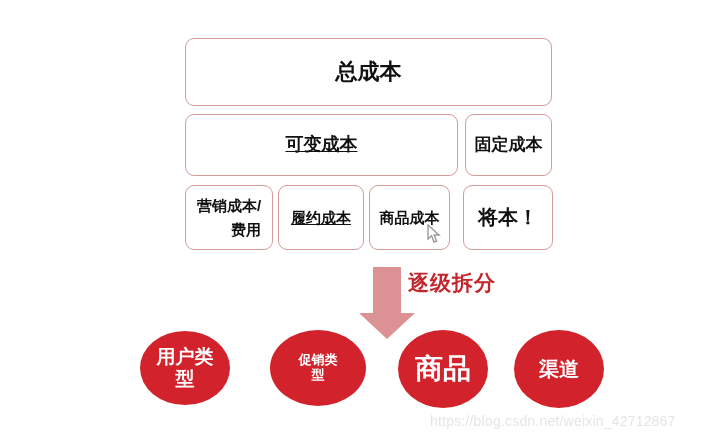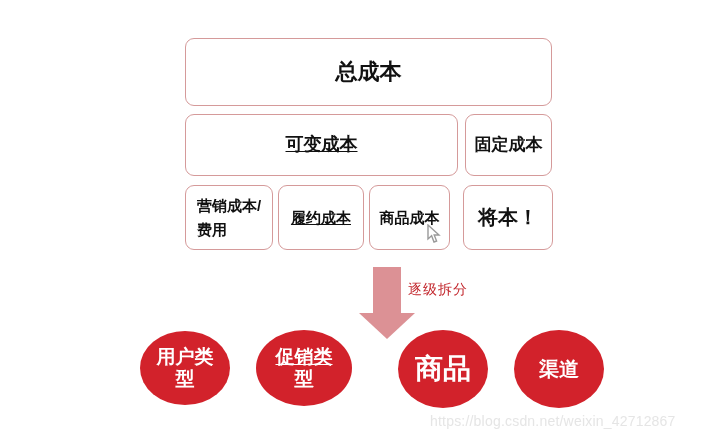--- a/index.html
+++ b/index.html
@@ -7,53 +7,53 @@
     position:relative; width:704px; height:432px; background:#ffffff;
     overflow:hidden;
     font-family:"Liberation Sans","DejaVu Sans",sans-serif;
   }
   .box {
     position:absolute; background:#ffffff;
     border:1.5px solid var(--border_pink,#d59a9a);
     border-radius:9px;
     display:flex; align-items:center; justify-content:center;
     font-weight:bold; color:var(--box_text,#111111);
-    text-align:left; white-space:pre-line; line-height:1.55;
+    text-align:right; white-space:pre-line; line-height:1.55;
     box-sizing:border-box;
   }
   #box-total       { left:185px; top:38px;  width:367px; height:68px; font-size:22px; }
   #box-variable    { left:185px; top:114px; width:273px; height:62px; font-size:18px;text-decoration:underline; }
   #box-fixed       { left:465px; top:114px; width:87px;  height:62px; font-size:17px; }
   #box-marketing   { left:185px; top:185px; width:88px;  height:65px; font-size:15px; }
   #box-fulfillment { left:278px; top:185px; width:86px;  height:65px; font-size:15px;text-decoration:underline; }
   #box-product     { left:369px; top:185px; width:81px;  height:65px; font-size:15px; }
   #box-jiangben    { left:463px; top:185px; width:90px;  height:65px; font-size:20px; }
 
   .arrow-shaft {
     position:absolute; left:373px; top:267px; width:28px; height:47px;
     background:var(--arrow_pink,#dc9195);
   }
   .arrow-head {
     position:absolute; left:359px; top:313px; width:0; height:0;
     border-left:28px solid transparent; border-right:28px solid transparent;
     border-top:26px solid var(--arrow_pink,#dc9195);
   }
   .arrow-label {
-    position:absolute; left:408px; top:281px;
-    font-size:14px; font-weight:normal; color:var(--label_red,#c2252b);
+    position:absolute; left:408px; top:269px;
+    font-size:21px; font-weight:bold; color:var(--label_red,#c2252b);
     letter-spacing:1px;
   }
   .ellipse {
     position:absolute; background:var(--accent_red,#d2222b);
     border-radius:50%; color:#ffffff; font-weight:bold;
     display:flex; align-items:center; justify-content:center;
     text-align:center; white-space:pre-line; line-height:1.15;
   }
   #ellipse-user      { left:140px; top:331px; width:90px; height:74px; font-size:19px; }
-  #ellipse-promo     { left:256px; top:330px; width:96px; height:76px; font-size:19px;text-decoration:underline; }
+  #ellipse-promo     { left:270px; top:330px; width:96px; height:76px; font-size:13px; }
   #ellipse-product   { left:398px; top:330px; width:90px; height:78px; font-size:28px; }
   #ellipse-channel   { left:514px; top:330px; width:90px; height:78px; font-size:20px; }
 
   .watermark {
     position:absolute; left:430px; top:401px; z-index:6;
     font-size:14px; color:rgba(226,226,226,0.9); letter-spacing:0.2px;margin-top:12px;
   }
   .cursor {
     position:absolute; left:427px; top:224px; z-index:7;
   }

